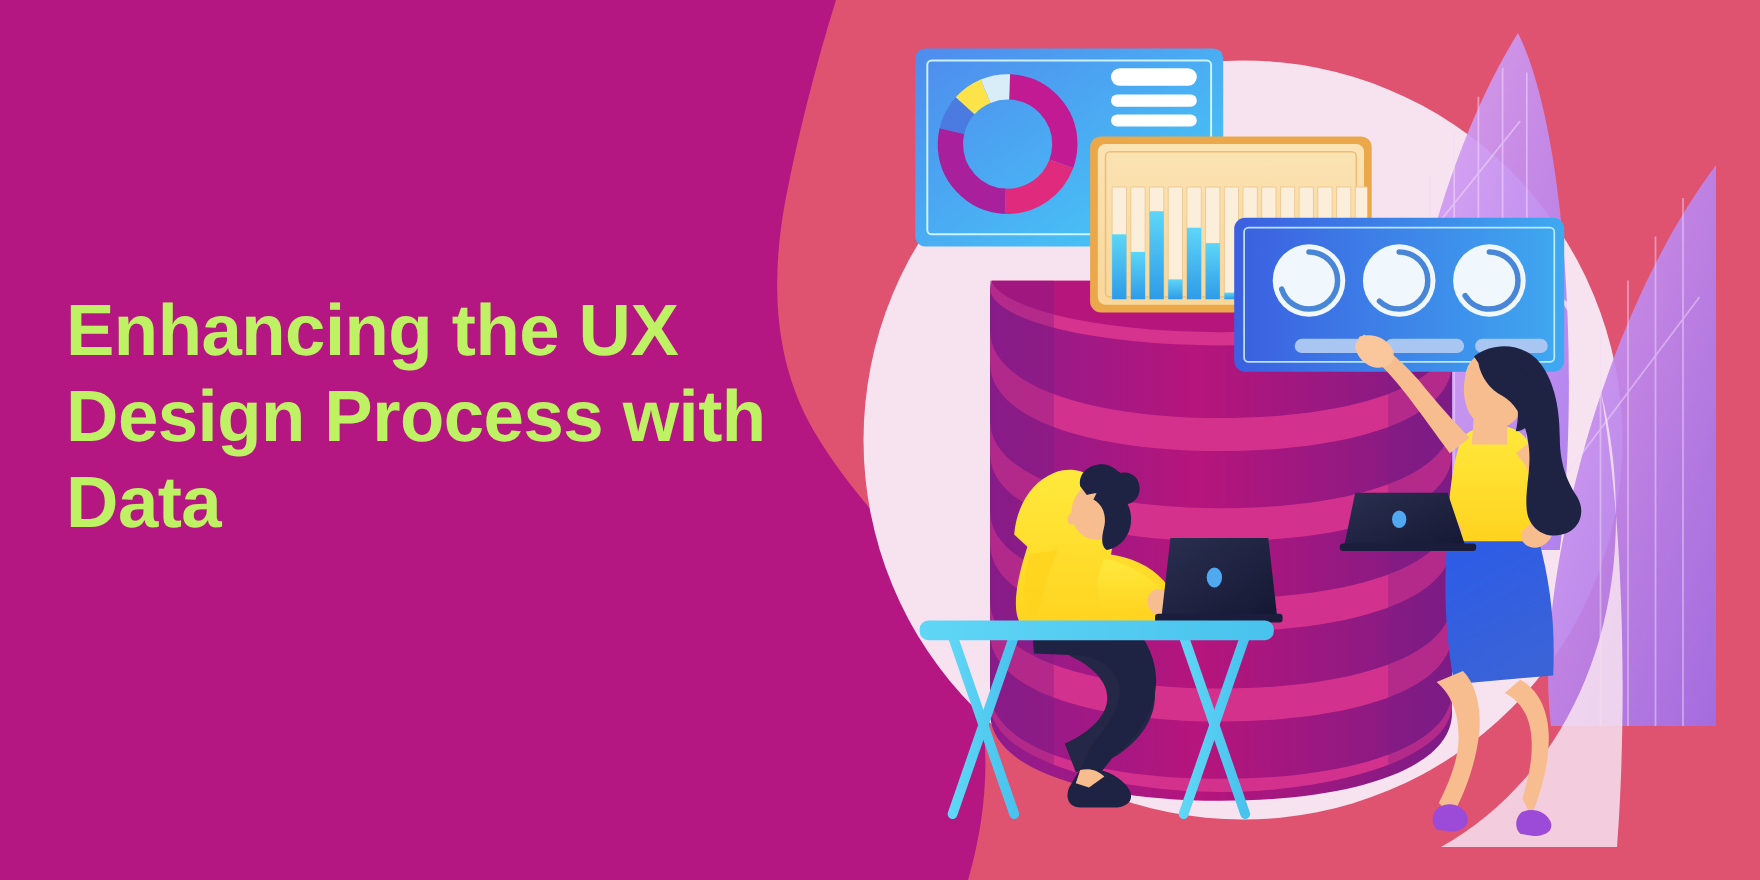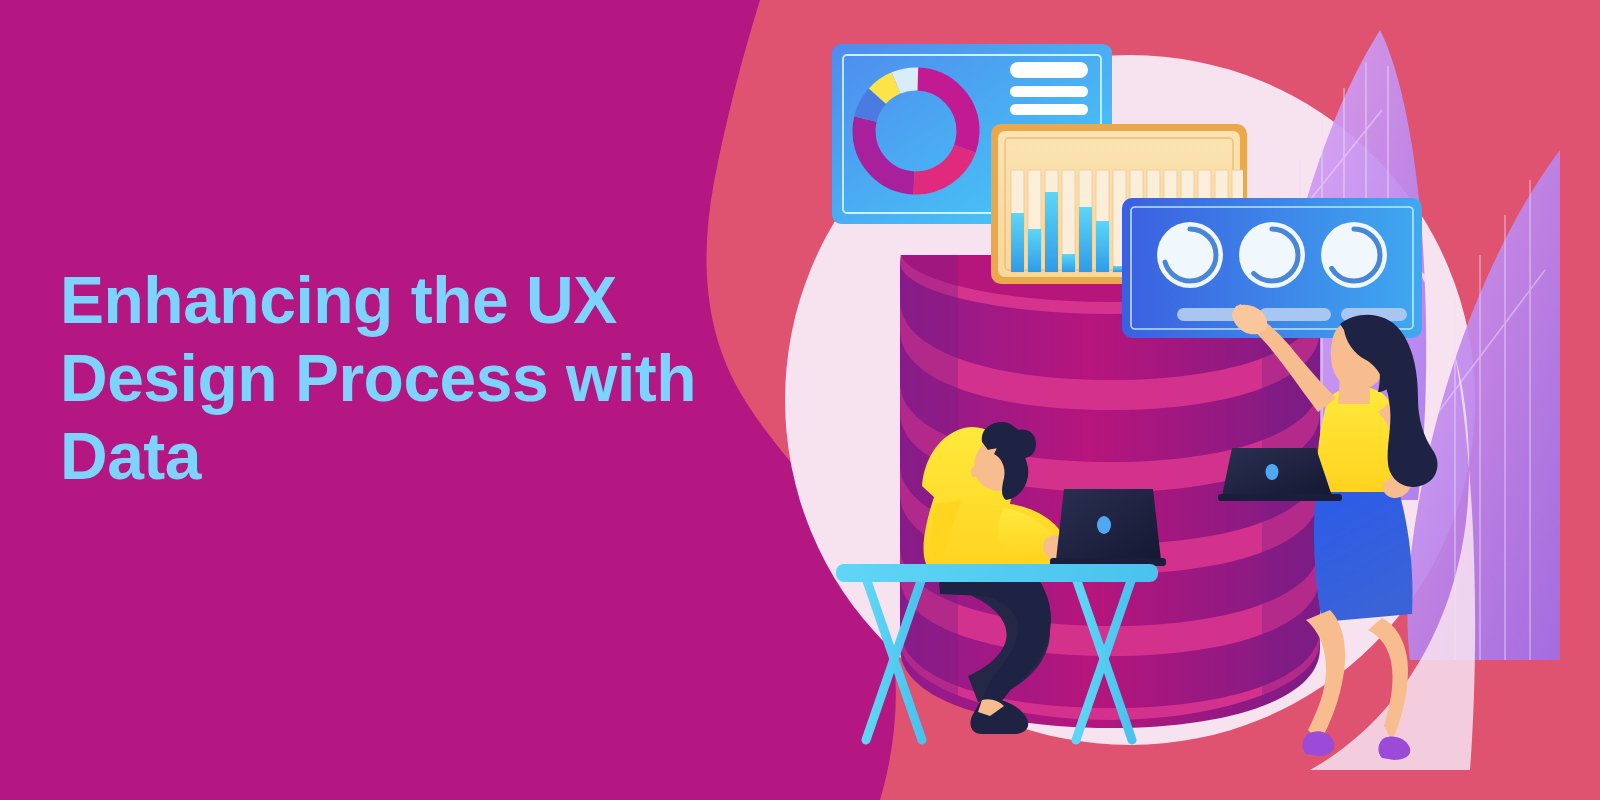--- a/index.html
+++ b/index.html
@@ -33,21 +33,21 @@
                C700,258 704,330 740,392
                C776,454 830,500 862,556
                C900,622 906,712 880,800
                L0,800 Z"></path>
 
       <path fill="#DF5270" d="M868,520 C892,580 900,660 890,740 C886,770 880,788 874,800
                L1010,800 C970,742 920,640 868,520 Z" opacity="0.0"></path>
     </g>
   </svg>
 
-  <div id="hero-title" style="color: #7dd3fc;">Enhancing the UX
+  <div id="hero-title" style="color: #bef264;">Enhancing the UX
 Design Process with
 Data</div>
 
   <svg id="illustration" viewBox="0 0 1600 800" preserveAspectRatio="none">
     <defs>
 
       <linearGradient id="gCard1" x1="0" y1="0" x2="1" y2="1">
         <stop offset="0" stop-color="#4F8BEE"></stop>
         <stop offset="1" stop-color="#45CFF7"></stop>
       </linearGradient>

